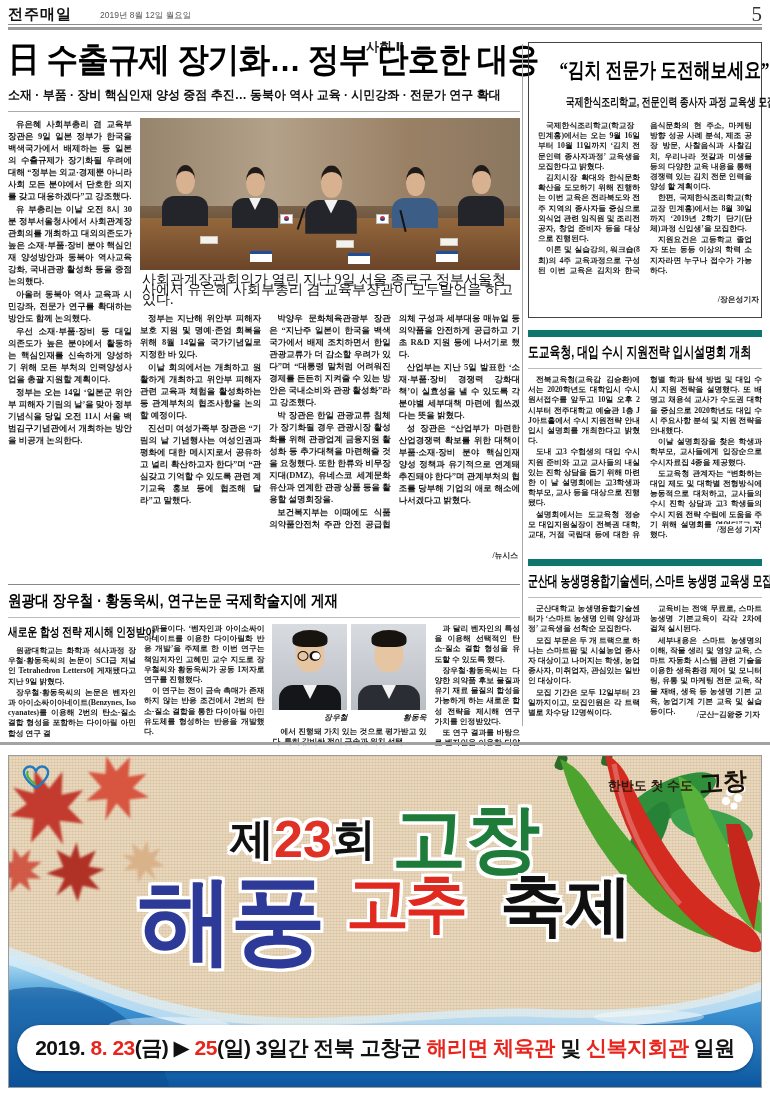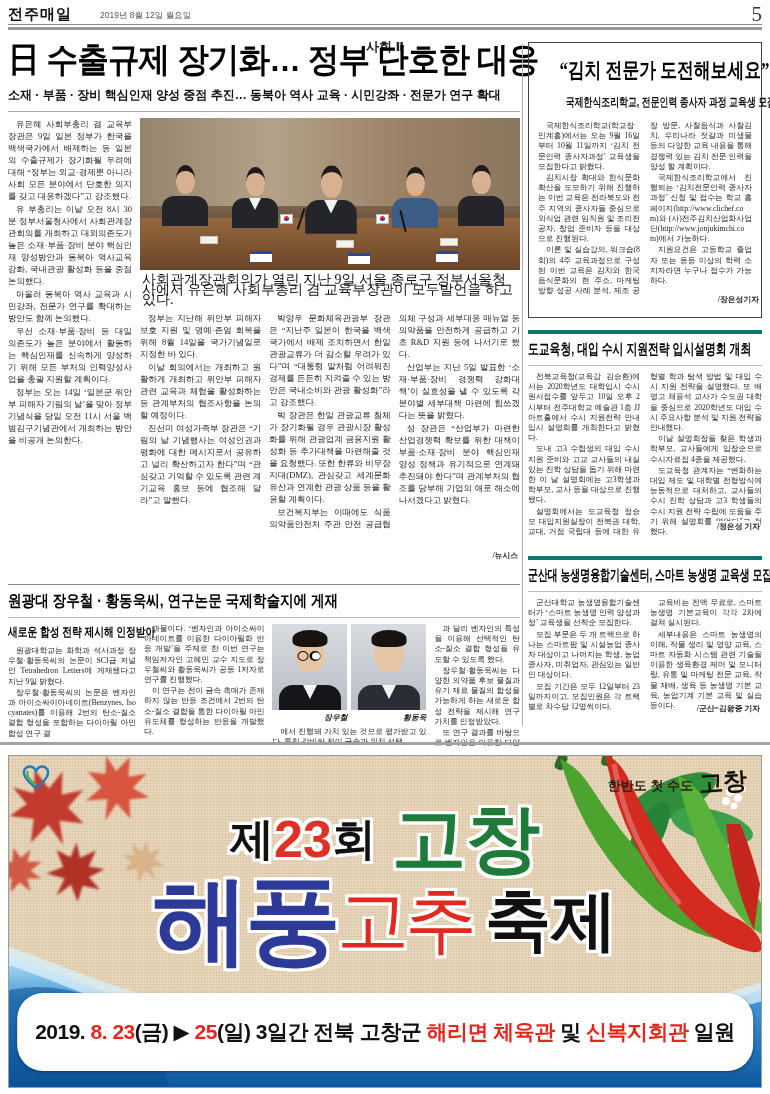--- a/index.html
+++ b/index.html
@@ -9,21 +9,21 @@
   
   .hdr{position:absolute;left:8px;right:8px;top:5px;height:18px;}
   .hdr .paper{position:absolute;left:0;top:0;font-weight:bold;font-size:15px;letter-spacing:1px;color:#111;}
   .hdr .date{position:absolute;left:92px;top:5px;font-size:8.5px;color:#555;}
   .hdr .section{position:absolute;left:0;right:0;top:1px;text-align:center;font-size:13px;font-weight:bold;color:#222;margin-top:32px;}
   .hdr .pageno{position:absolute;right:0;top:-3px;font-size:21px;color:#333;font-family:"Liberation Serif",serif;}
   .rule-thin{position:absolute;left:8px;right:8px;top:24px;height:1px;background:#8b8b8b;}
   .rule-thick{position:absolute;left:8px;right:8px;top:27px;height:3px;background:#9a9a9a;}
   
   .bodytext p{margin:0 0 1px 0;text-indent:8px;text-align:justify;word-break:break-all;
-              font-family:"Liberation Serif","DejaVu Serif",serif;}
+              font-family:"Liberation Serif","DejaVu Serif",serif;font-weight:bold;}
   .abs-byline{position:absolute;right:2px;bottom:12px;background:#fff;padding-left:5px;
               font-size:7.8px;font-weight:bold;font-family:"Liberation Serif",serif;}
   
   .main{position:absolute;left:8px;top:42px;width:512px;}
   .main-headline{font-size:34px;font-weight:800;color:#000;white-space:nowrap;
                  transform:scaleX(.93);transform-origin:left;letter-spacing:-1px;line-height:1.05;}
   .main-subhead{margin-top:9px;font-size:12.5px;font-weight:bold;color:#111;white-space:nowrap;
                 transform:scaleX(.96);transform-origin:left;}
   .main-rule{height:1px;background:#aaa;margin:7px 0 6px 0;}
   .main-row{display:flex;}
@@ -55,21 +55,21 @@
   
   .vrule{position:absolute;left:522px;top:44px;width:1px;height:682px;background:#aaa;}
   .sidebar{position:absolute;left:528px;top:42px;width:234px;}
   .kimchi{border:1px solid #444;padding:9px 9px 7px 9px;height:276px;box-sizing:border-box;position:relative;}
   .kimchi-title{text-align:center;font-size:21px;font-weight:bold;color:#000;white-space:nowrap;
       font-family:"Liberation Serif",serif;transform:scaleX(.8);transform-origin:center;margin-top:4px;}
   .kimchi-sub{text-align:center;font-size:12px;font-weight:bold;color:#111;white-space:nowrap;
       transform:scaleX(.74);transform-origin:center;margin-top:10px;}
   .kimchi-body{margin-top:10px;columns:2;column-gap:10px;height:192px;overflow:hidden;
       font-size:7.8px;line-height:10.2px;position:relative;}
-  .sec{margin-top:12px;border-top:4px solid #0f766e;padding-top:6px;position:relative;}
+  .sec{margin-top:12px;border-top:7px solid #0f766e;padding-top:6px;position:relative;}
   .sec-headline{font-size:15px;font-weight:bold;color:#000;white-space:nowrap;
       transform:scaleX(.72);transform-origin:left;}
   .sec-thinrule{height:1px;background:#bbb;margin:6px 0 6px 0;}
   .sec-body{columns:2;column-gap:10px;overflow:hidden;position:relative;font-size:7.8px;line-height:10.2px;}
   .edu-body{height:172px;}
   .kunsan-body{height:128px;}
   
   .wonk{position:absolute;left:8px;top:584px;width:512px;border-top:1px solid #888;padding-top:6px;}
   .wonk-headline{font-size:16px;font-weight:bold;color:#000;white-space:nowrap;
       transform:scaleX(.85);transform-origin:left;}
@@ -116,26 +116,26 @@
   .outlined{text-shadow:-3px -3px 0 #fff,3px -3px 0 #fff,-3px 3px 0 #fff,3px 3px 0 #fff,
             0 -3px 0 #fff,0 3px 0 #fff,-3px 0 0 #fff,3px 0 0 #fff,
             -2px -2px 0 #fff,2px -2px 0 #fff,-2px 2px 0 #fff,2px 2px 0 #fff;}
   .ad-title{position:absolute;left:0;right:0;top:46px;z-index:3;text-align:center;
       display:flex;justify-content:center;align-items:center;line-height:1;}
   .ad-title .t-bk{font-size:44px;font-weight:900;color:#111;}
   .ad-title .t-rd{font-size:52px;font-weight:900;color:#e03127;}
   .ad-title .t-gc{font-size:74px;font-weight:900;color:#1e7b3a;margin-left:16px;
       font-family:"Liberation Serif",serif;}
   .ad-main{position:absolute;left:0;right:0;top:116px;z-index:3;text-align:center;
-      display:flex;justify-content:center;align-items:center;line-height:1;}
+      display:flex;justify-content:center;align-items:flex-start;line-height:1;gap:24px;}
   .ad-main .w-bl{font-size:96px;font-weight:900;color:#2e3a97;letter-spacing:-4px;}
-  .ad-main .w-rd{font-size:72px;font-weight:400;color:#e02a1f;letter-spacing:-4px;}
+  .ad-main .w-rd{font-size:63px;font-weight:700;color:#e02a1f;letter-spacing:-4px;}
   .ad-main .w-bk{font-size:66px;font-weight:900;color:#101010;margin-left:12px;}
   .ad-pill{position:absolute;left:50%;transform:translateX(-50%);bottom:16px;z-index:4;
-      background:#fff;border-radius:26px;padding:25px 18px;white-space:nowrap;
+      background:#fff;border-radius:26px;padding:9px 18px;white-space:nowrap;
       font-size:21px;font-weight:800;letter-spacing:-0.5px;box-shadow:0 1px 3px rgba(0,0,30,.35);}
 </style>
 </head>
 <body>
 
 <div id="page">
 
   <div class="hdr">
     <span class="paper">전주매일</span>
     <span class="date">2019년 8월 12일 월요일</span>
@@ -191,41 +191,41 @@
           <span class="namecard" style="left:110px;bottom:8px;"></span>
           <span class="namecard" style="left:208px;bottom:6px;"></span>
           <span class="namecard" style="left:296px;bottom:8px;"></span>
         </div>
         <div class="caption">사회관계장관회의가 열린 지난 9일 서울 종로구 정부서울청사에서 유은혜 사회부총리 겸 교육부장관이 모두발언을 하고 있다.</div>
         <div class="main-cols bodytext">
             <p>정부는 지난해 위안부 피해자 보호 지원 및 명예·존엄 회복을 위해 8월 14일을 국가기념일로 지정한 바 있다.</p>
             <p>이날 회의에서는 개최하고 원활하게 개최하고 위안부 피해자 관련 교육과 체험을 활성화하는 등 관계부처의 협조사항을 논의할 예정이다.</p>
             <p>진선미 여성가족부 장관은 “기림의 날 기념행사는 여성인권과 평화에 대한 메시지로서 공유하고 널리 확산하고자 한다”며 “관심갖고 기억할 수 있도록 관련 계기교육 홍보 등에 협조해 달라”고 말했다.</p>
             <p>박양우 문화체육관광부 장관은 “지난주 일본이 한국을 백색국가에서 배제 조치하면서 한일관광교류가 더 감소할 우려가 있다”며 “대통령 말처럼 어려워진 경제를 든든히 지켜줄 수 있는 방안은 국내소비와 관광 활성화”라고 강조했다.</p>
-            <p>박 장관은 한일 관광교류 침체가 장기화될 경우 관광시장 활성화를 위해 관광업계 금융지원 활성화 등 추가대책을 마련해줄 것을 요청했다. 또한 한류와 비무장지대(DMZ), 관심갖고 세계문화유산과 연계한 관광 상품 등을 활용할 계획이다.</p>
+            <p>박 장관은 한일 관광교류 침체가 장기화될 경우 관광시장 활성화를 위해 관광업계 금융지원 활성화 등 추가대책을 마련해줄 것을 요청했다. 또한 한류와 비무장지대(DMZ), 유네스코 세계문화유산과 연계한 관광 상품 등을 활용할 설명회장을.</p>
             <p>보건복지부는 이때에도 식품의약품안전처 주관 안전 공급협의체 구성과 세부대응 매뉴얼 등 의약품을 안전하게 공급하고 기초 R&amp;D 지원 등에 나서기로 했다.</p>
             <p>산업부는 지난 5일 발표한 ‘소재·부품·장비 경쟁력 강화대책’이 실효성을 낼 수 있도록 각 분야별 세부대책 마련에 힘쓰겠다는 뜻을 밝혔다.</p>
             <p>성 장관은 “산업부가 마련한 산업경쟁력 확보를 위한 대책이 부품·소재·장비 분야 핵심인재 양성 정책과 유기적으로 연계돼 추진돼야 한다”며 관계부처의 협조를 당부해 기업의 애로 해소에 나서겠다고 밝혔다.</p>
           </div>
         <div class="abs-byline" style="position:relative;text-align:right;margin-top:-12px;">/뉴시스</div>
       </div>
     </div>
   </div>
 
   <div class="vrule"></div>
 
   <div class="sidebar">
     <div class="kimchi">
       <div class="kimchi-title">“김치 전문가 도전해보세요”</div>
       <div class="kimchi-sub">국제한식조리학교, 전문인력 종사자 과정 교육생 모집</div>
       <div class="kimchi-body bodytext">
           <p>국제한식조리학교(학교장 민계홍)에서는 오는 9월 16일부터 10월 11일까지 ‘김치 전문인력 종사자과정’ 교육생을 모집한다고 밝혔다.</p>
           <p>김치시장 확대와 한식문화 확산을 도모하기 위해 진행하는 이번 교육은 전라북도와 전주 지역의 종사자들 중심으로 외식업 관련 임직원 및 조리전공자, 창업 준비자 등을 대상으로 진행된다.</p>
           <p>이론 및 실습강의, 워크숍(8회)의 4주 교육과정으로 구성된 이번 교육은 김치와 한국 음식문화의 현 주소, 마케팅 방향 성공 사례 분석, 제조 공장 방문, 사찰음식과 사찰김치, 우리나라 젓갈과 미생물 등의 다양한 교육 내용을 통해 경쟁력 있는 김치 전문 인력을 양성 할 계획이다.</p>
-          <p>국제한식조리학교에서 진행되는 ‘김치전문인력 종사자과정’ 신청 및 접수는 학교 홈페이지(http://www.clichef.com)와 (사)전주김치산업화사업단(http://www.jonjukimchi.com)에서 가능하다.</p>
+          <p>한편, 국제한식조리학교(학교장 민계홍)에서는 8월 30일까지 ‘2019년 2학기 단기(단체)과정 신입생’을 모집한다.</p>
           <p>지원요건은 고등학교 졸업자 또는 동등 이상의 학력 소지자라면 누구나 접수가 가능하다.</p>
         </div>
       <div class="abs-byline">/장은성기자</div>
     </div>
 
     <div class="sec">
       <div class="sec-headline">도교육청, 대입 수시 지원전략 입시설명회 개최</div>
       <div class="sec-thinrule"></div>
       <div class="sec-body edu-body bodytext">
           <p>전북교육청(교육감 김승환)에서는 2020학년도 대학입시 수시 원서접수를 앞두고 10일 오후 2시부터 전주대학교 예술관 1층 JJ아트홀에서 수시 지원전략 안내 입시 설명회를 개최한다고 밝혔다.</p>

